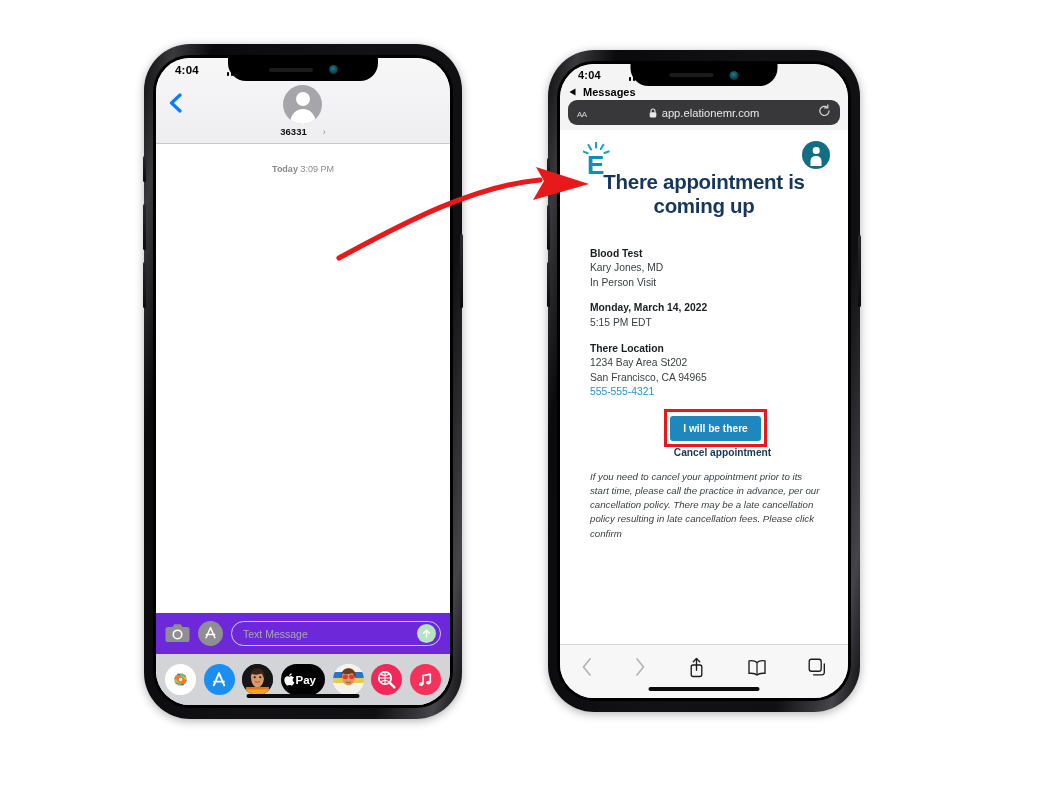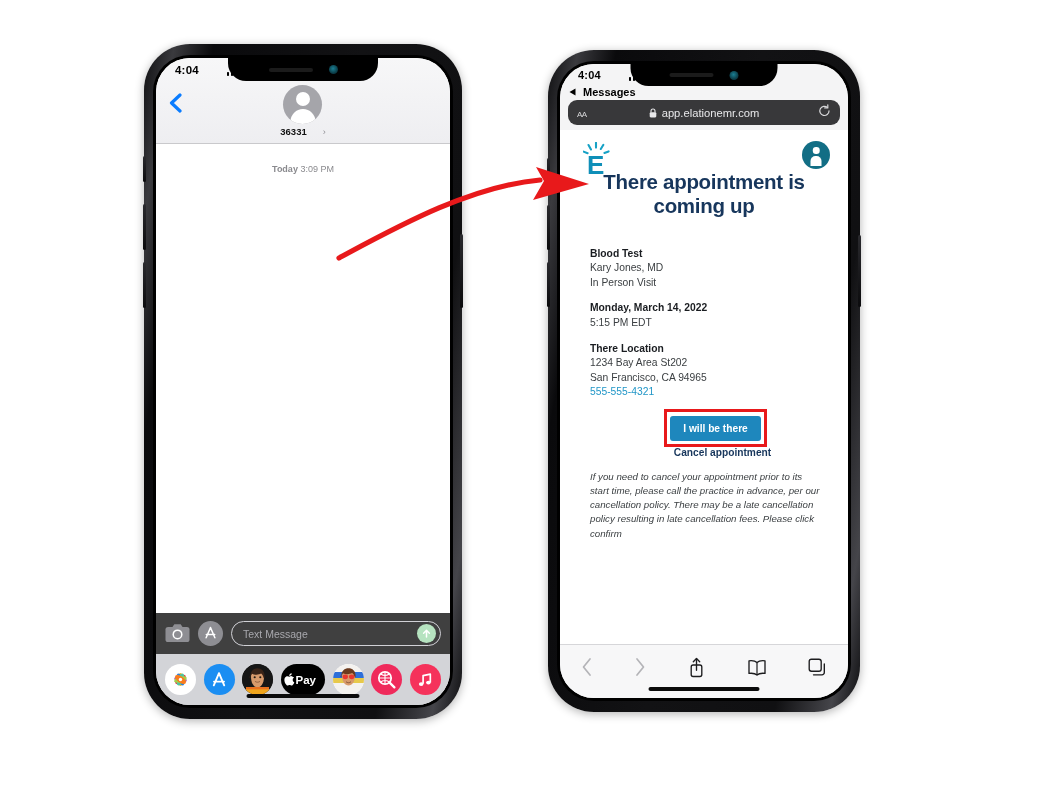--- a/index.html
+++ b/index.html
@@ -162,21 +162,21 @@
     content:''; position:absolute; left:-4px; bottom:0;
     width: 14px; height: 15px; background:#e6e5eb;
     border-bottom-right-radius: 14px;
     z-index:-1;
   }
   .bubble a { color:#0a6ed9; text-decoration: underline; word-break: break-all; }
   .bubble u { text-decoration: underline; text-decoration-color: rgba(0,0,0,0.55); }
 
   
   .msg-inputbar {
-    position:absolute; left:0; right:0; background:#404040;
+    position:absolute; left:0; right:0; background:#6d28d9;
     display:flex; align-items:center; gap: 8px;
     padding: 0 9px; box-sizing:border-box;
   }
   .circ-btn { width: 25px; height: 25px; border-radius: 50%; background:#8e8e93;
     display:flex; align-items:center; justify-content:center; flex: 0 0 auto;}
   .cam-icon { width: 25px; height: 21px; flex:0 0 auto; }
   .txtfield {
     flex: 1 1 auto; height: 25px; border: 1px solid #d1d1d6; border-radius: 13px;
     display:flex; align-items:center; padding: 0 4px 0 11px; box-sizing:border-box;
   }

